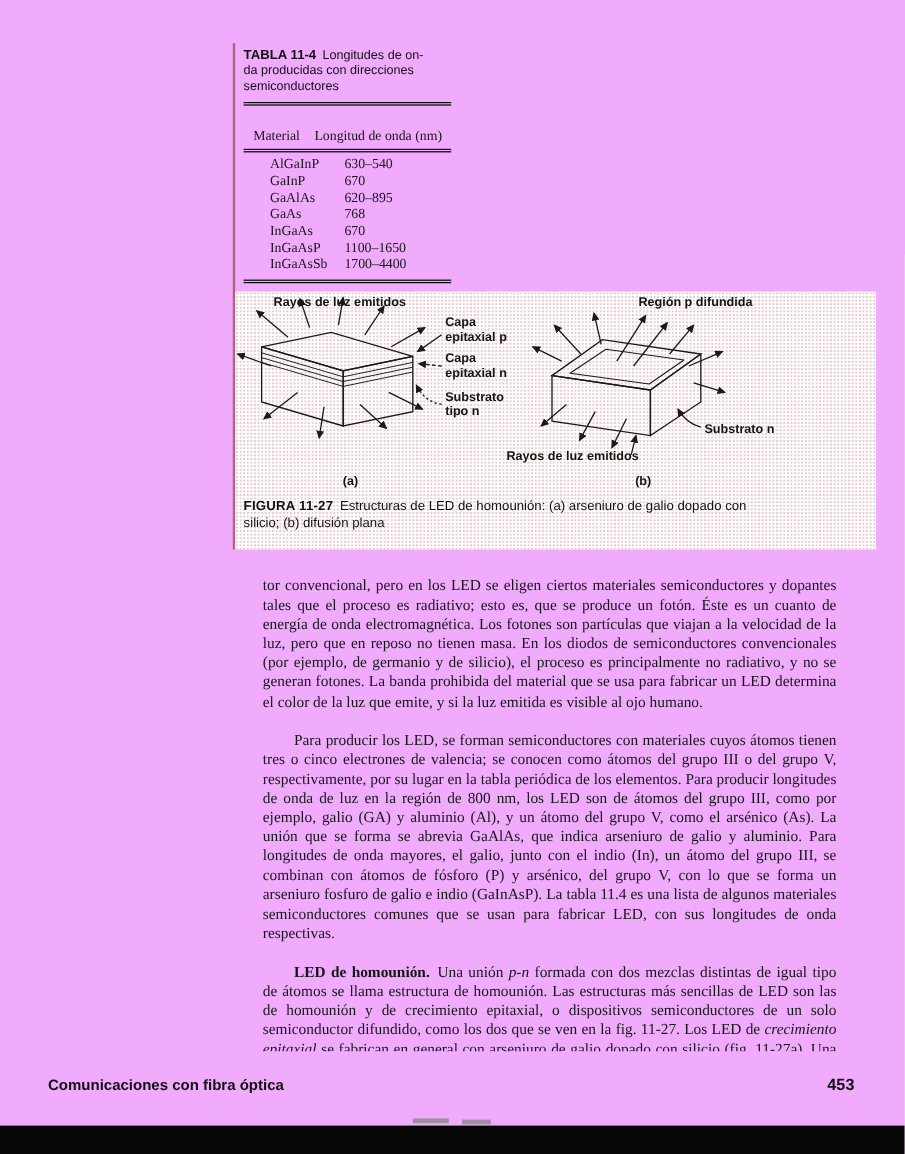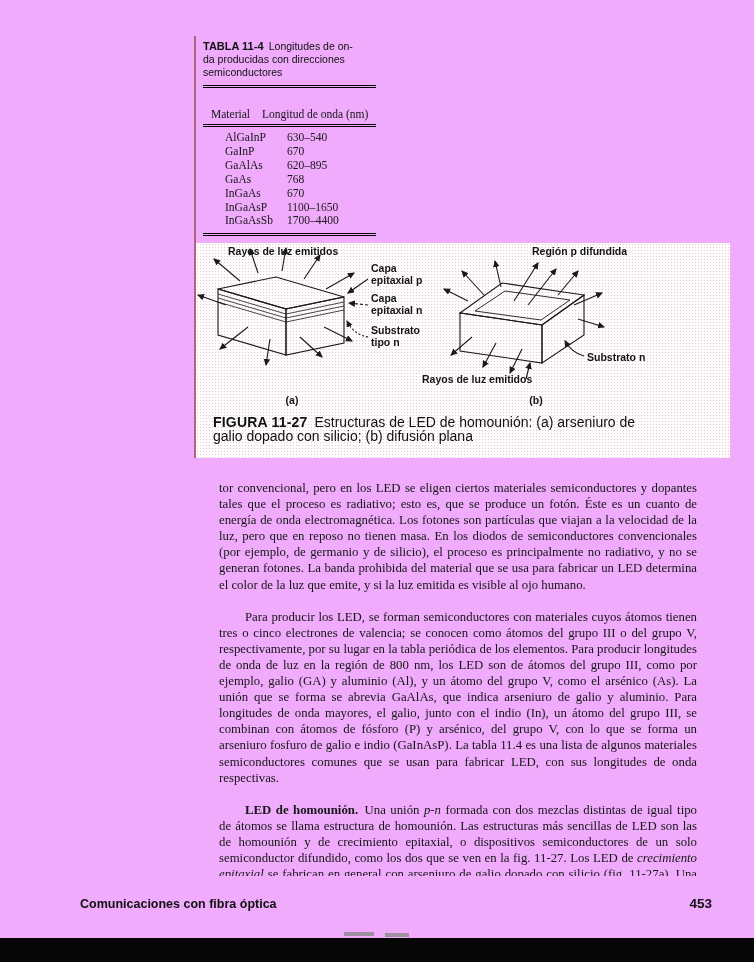--- a/index.html
+++ b/index.html
@@ -25,34 +25,34 @@
   .tbody{padding:4px 0 5px 0;border-bottom:3px double #000;}
   .trow{display:flex;line-height:13.9px;}
   .trow .c0{margin-left:22px;width:62px;}
   
   .figure-block{position:absolute;left:196px;top:243px;width:534px;height:215px;
     background-color:#fefcfc;
     background-image:radial-gradient(circle, rgba(200,150,150,.5) .7px, transparent .8px);
     background-size:3px 3px;}
   .figure-block svg{display:block;}
   .fig-caption{position:absolute;left:7px;top:172px;width:452px;
-    font-family:"Liberation Sans", sans-serif;font-size:14px;line-height:14px;color:#111;margin-left:10px;}
+    font-family:"Liberation Sans", sans-serif;font-size:11px;line-height:14px;color:#111;}
   .fig-caption b{letter-spacing:.2px;}
   svg text{font-family:"Liberation Sans", sans-serif;font-size:10.5px;font-weight:700;fill:#141414;}
   svg .tag{font-weight:700;font-size:10.5px;}
   
   .body-text{position:absolute;left:203px;top:464px;width:510px;height:412px;
     font-size:12.8px;line-height:16.1px;text-align:justify;overflow:hidden;}
   .body-text p{margin:16px;}
   .body-text p.indent{text-indent:26px;}
   .body-text p.spaced{margin-top:5px;}
   
   .footer{position:absolute;left:40px;right:42px;top:896px;display:flex;
     justify-content:space-between;align-items:baseline;
-    font-family:"Liberation Sans", sans-serif;font-weight:700;color:#111;margin-left:40px;}
+    font-family:"Liberation Sans", sans-serif;font-weight:700;color:#111;}
   .footer .f-left{font-size:12.5px;}
   .footer .f-page{font-size:13.5px;text-align:right;}
   
   .smudge{position:absolute;height:4px;background:#8a8a8a;opacity:.8;}
   .s1{left:344px;top:932px;width:30px;}
   .s2{left:385px;top:933px;width:24px;}
   .bottom-bar{position:absolute;left:0;top:938px;width:754px;height:24px;background:#060606;}
 </style>
 </head>
 <body>

